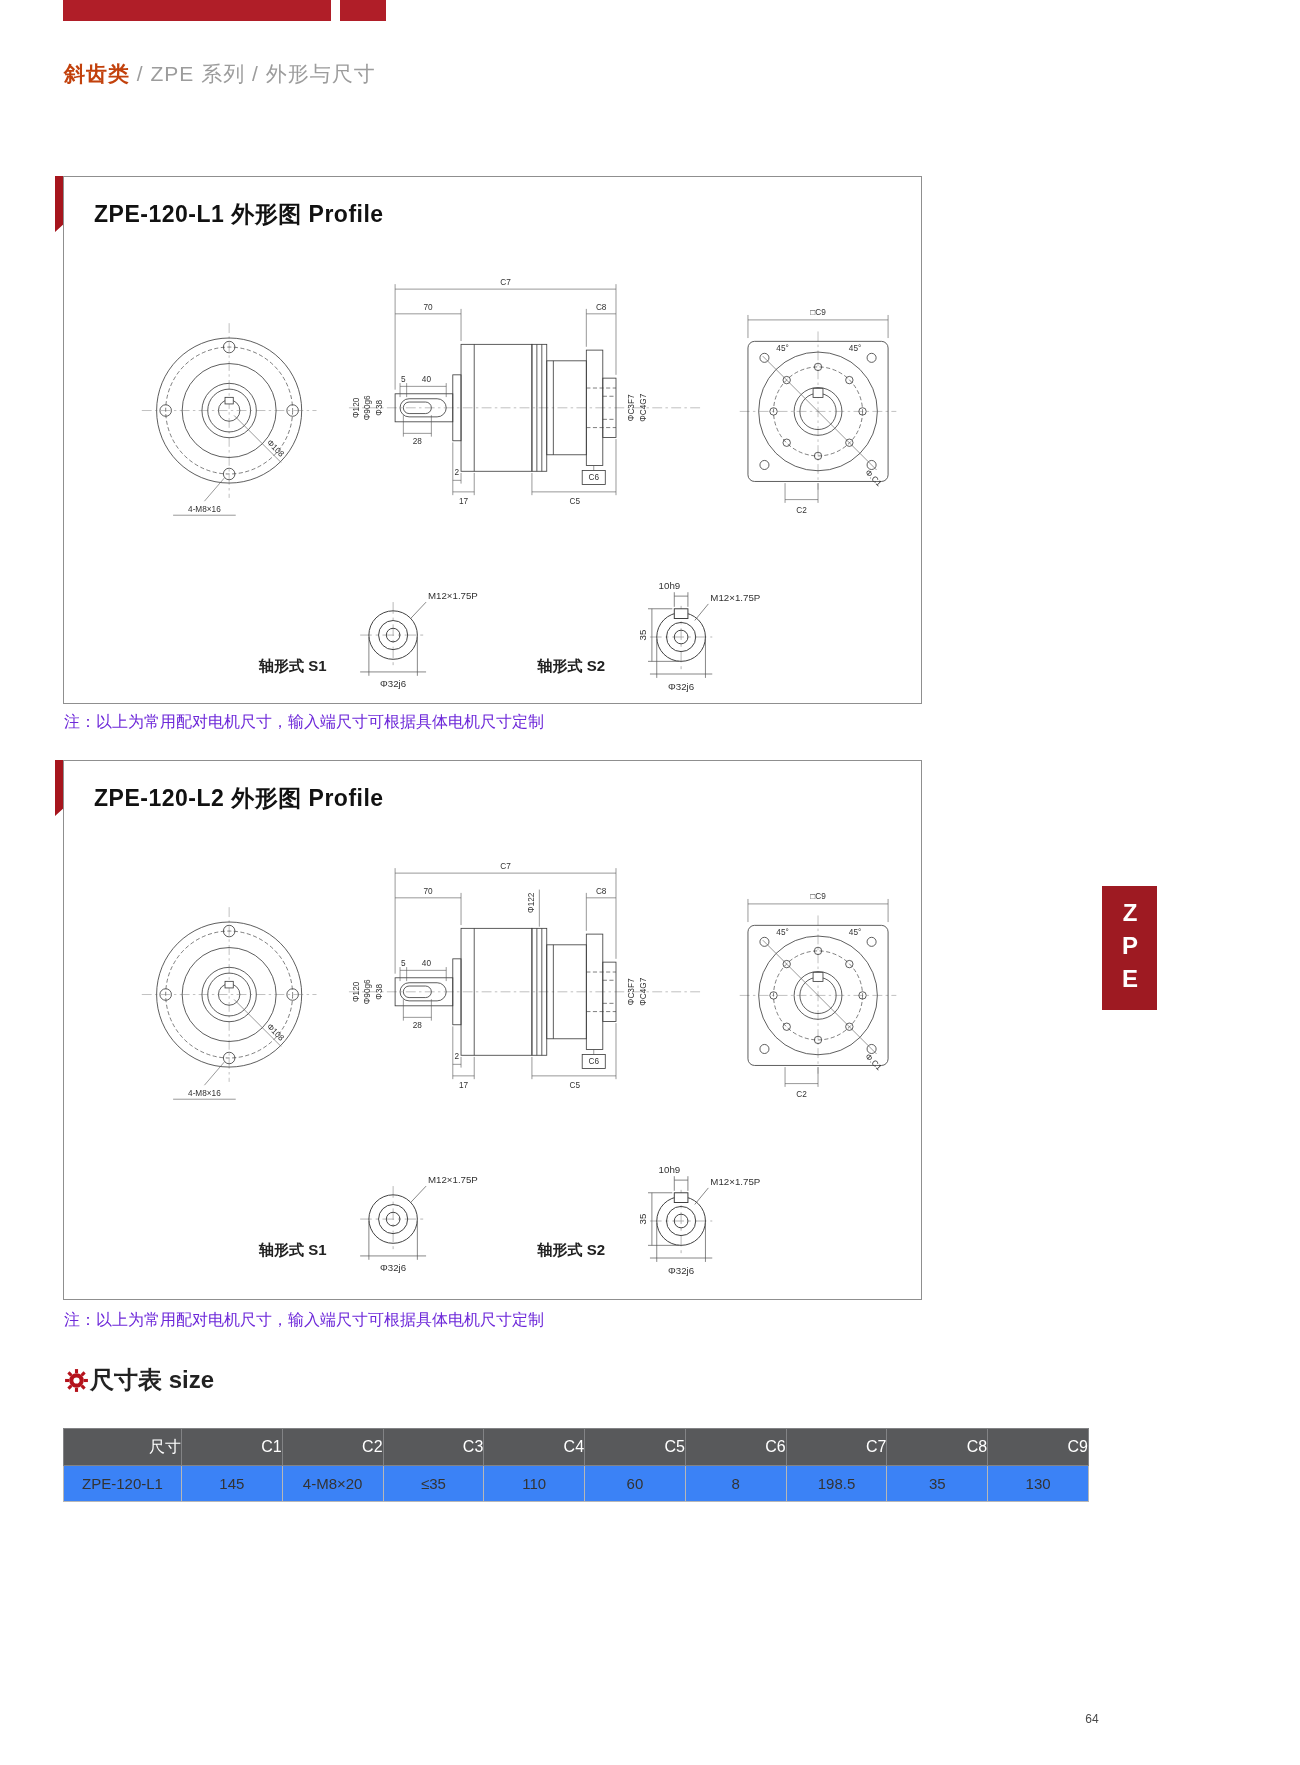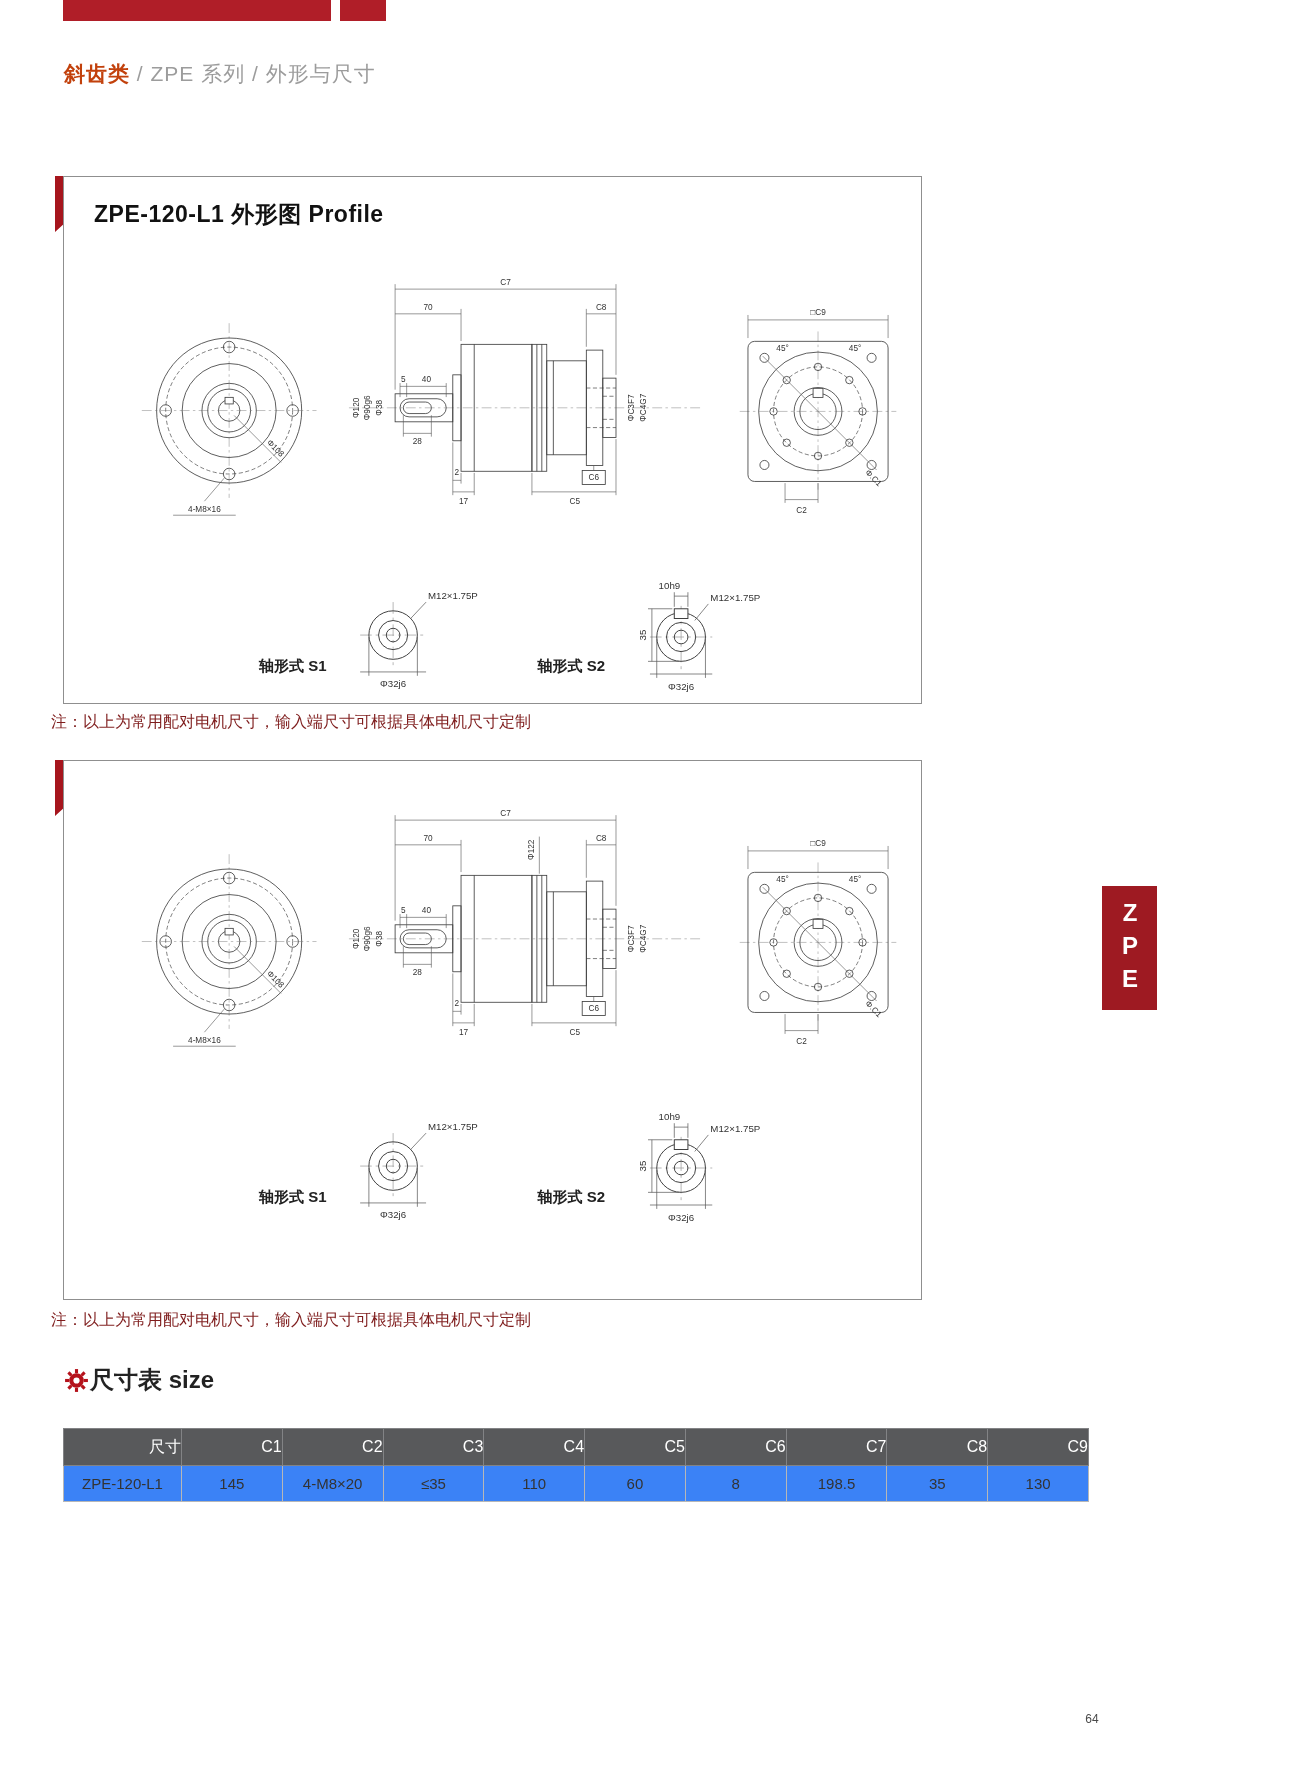--- a/index.html
+++ b/index.html
@@ -19,21 +19,21 @@
   .ribbon{position:absolute;width:17px;height:56px;background:#a6151d;clip-path:polygon(0 0,100% 0,100% 100%,50% 86%,0 100%)}
   .ribbon-1{left:55px;top:176px}
   .ribbon-2{left:55px;top:760px}
   .panel-title{margin:22px 0 0 30px;font-size:23px;font-weight:700;color:#111;letter-spacing:.5px}
 
   .drawing-row{display:flex;align-items:flex-start;padding-left:58px;gap:8px;margin-top:10px}
   .shaft-row{display:flex;align-items:flex-end;padding-left:195px;gap:45px;margin-top:2px}
   .shaft-item{display:flex;align-items:flex-end;gap:6px}
   .shaft-label{font-size:15px;font-weight:700;color:#222;margin-bottom:24px;white-space:nowrap}
 
-  .note{position:absolute;left:51px;font-size:16px;color:#7f1d1d}
+  .note{position:absolute;left:64px;font-size:16px;color:#6d28d9}
   .note-1{top:712px}
   .note-2{top:1310px}
 
   .zpe-tab{position:absolute;left:1102px;top:886px;width:55px;height:124px;background:#9e1a22;color:#fff;
            display:flex;align-items:center;justify-content:center;writing-mode:vertical-rl;text-orientation:upright;
            font-size:24px;font-weight:700;letter-spacing:6px}
 
   .size-heading{position:absolute;left:63px;top:1364px;display:flex;align-items:center;gap:0;
                 font-size:24px;font-weight:700;color:#222}
 
@@ -248,20 +248,21 @@
         <text x="72" y="116" text-anchor="middle">Φ32j6</text>
       </svg>
     </div>
   </div>
 </div>
 </section>
 <p class="note note-1">注：以上为常用配对电机尺寸，输入端尺寸可根据具体电机尺寸定制</p>
 
 <div class="ribbon ribbon-2"></div>
 <section class="panel panel-2">
+  <h2 class="panel-title">ZPE-120-L2 外形图 Profile</h2>
   <div class="drawing-host">
   <div class="drawing-row">
 
     <svg class="dwg" width="260" height="310" viewBox="0 0 260 310" style="margin-top:18px">
       <line class="cl" x1="130" y1="46" x2="130" y2="258"></line>
       <line class="cl" x1="24" y1="152" x2="236" y2="152"></line>
       <g class="ln">
         <circle cx="130" cy="152" r="88"></circle>
         <circle cx="130" cy="152" r="57"></circle>
         <circle cx="130" cy="152" r="33"></circle>

